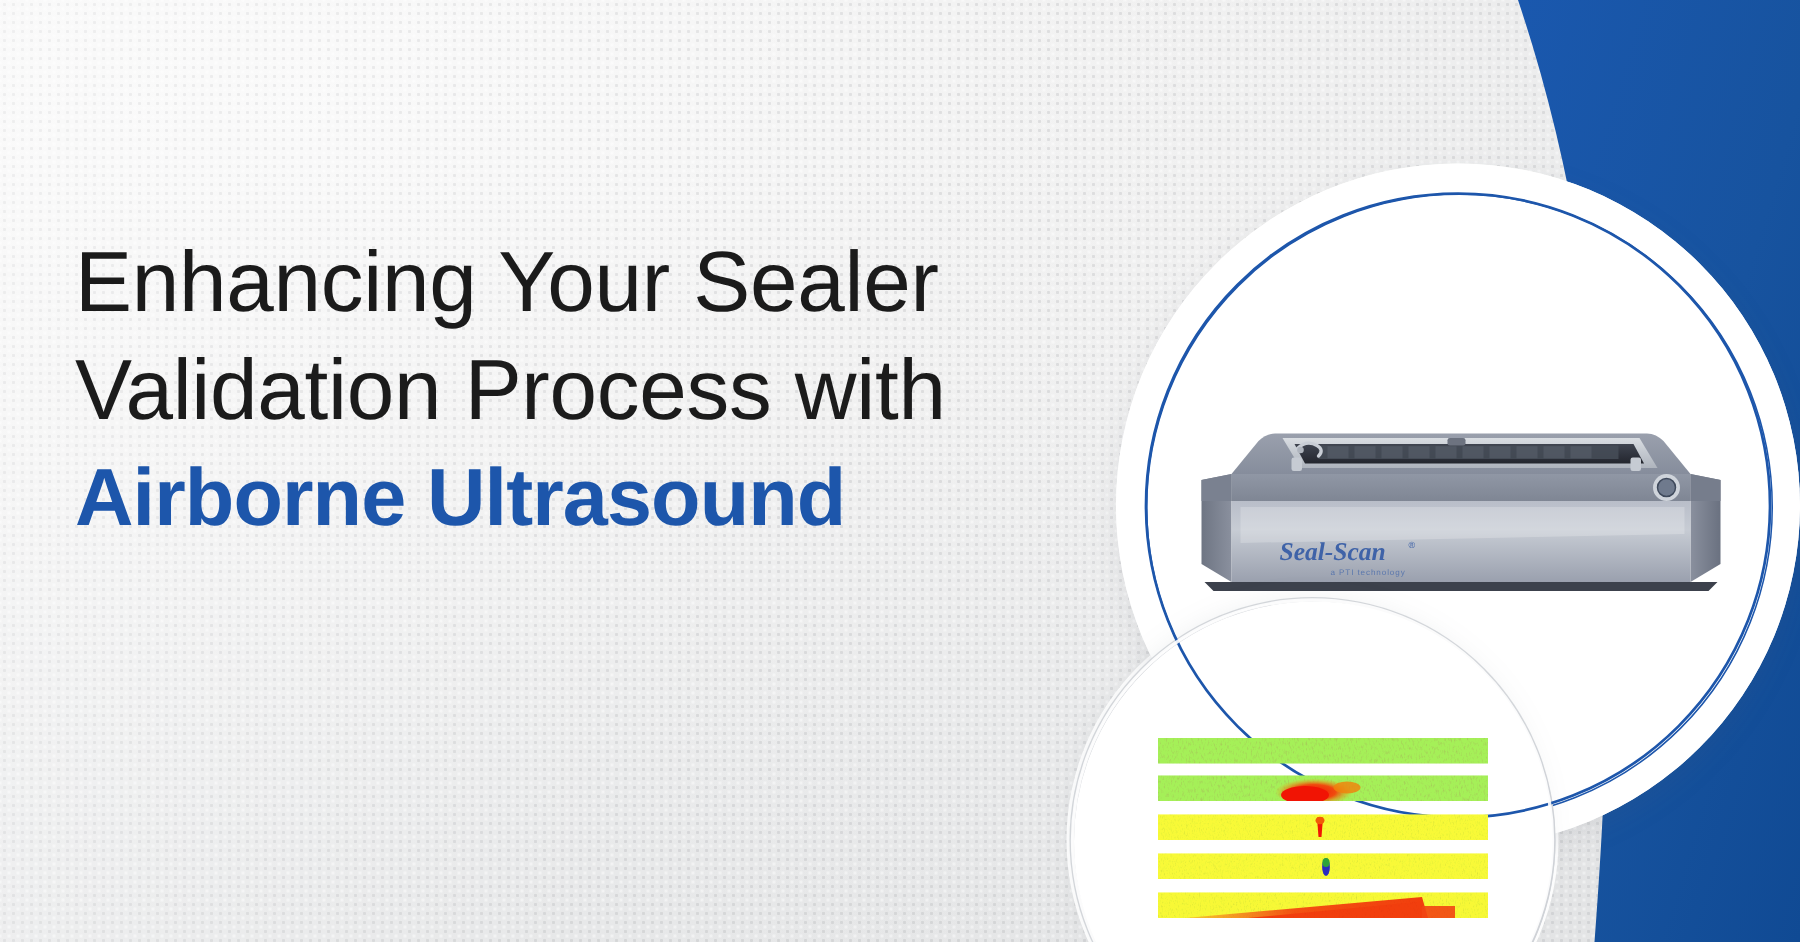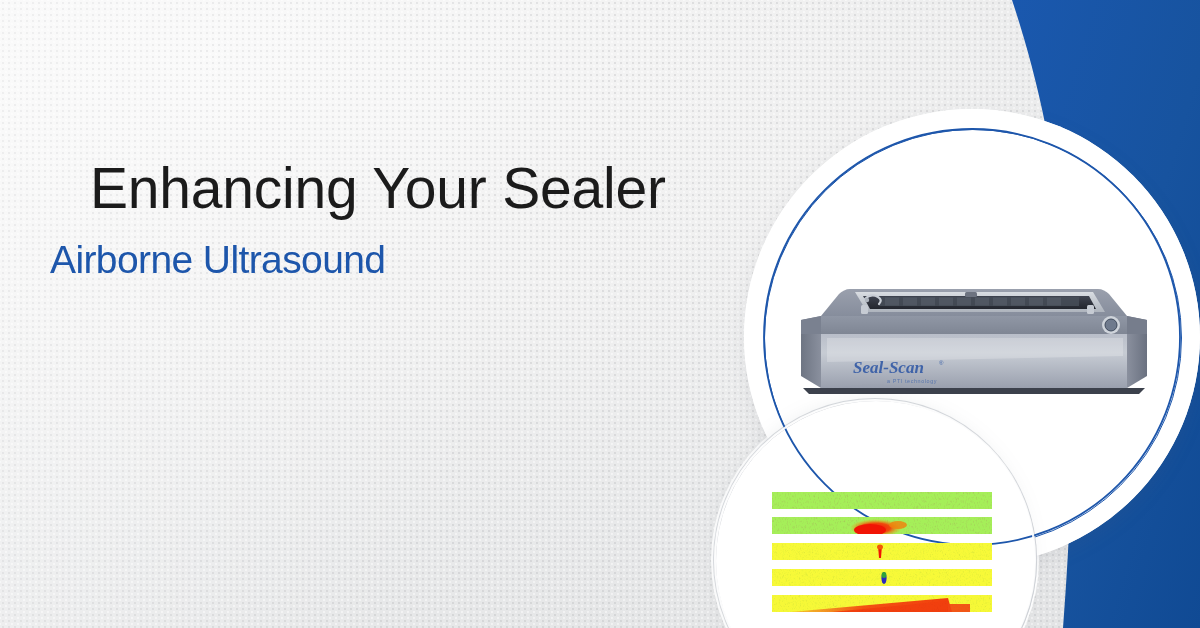--- a/index.html
+++ b/index.html
@@ -50,27 +50,26 @@
     font-family:"Liberation Sans Narrow","Liberation Sans", sans-serif;
     font-stretch:condensed;
     font-size:57px;
     line-height:72px;
     letter-spacing:-0.2px;
     white-space:nowrap;
   }
   .hl-dark{
     color:#1b1b1b;
     font-weight:400;
-    margin-left:40px;
   }
   .hl-blue{
     color:#1d56ab;
-    font-weight:400;
+    font-weight:700;
     letter-spacing:-0.6px;
-    font-size:39px;
+    font-size:54px;
   }
 
   
   .circle-big{
     position:absolute;
     left:753px;top:118px;
     width:438px;height:438px;
     border-radius:50%;
     background:#ffffff;
     box-shadow:0 0 0 9px #ffffff, 0 6px 26px rgba(90,96,110,.20);
@@ -152,20 +151,21 @@
     <circle cx="875" cy="560" r="164" fill="#ffffff"></circle>
   </svg>
 
   <svg class="blue-wave" viewBox="0 0 1200 628" preserveAspectRatio="none" aria-hidden="true" style="z-index:9;">
     <circle cx="972" cy="337" r="208" fill="none" stroke="#1d56ab" stroke-width="1.8"></circle>
     <circle cx="875" cy="560" r="160" fill="none" stroke="#ffffff" stroke-width="2.2" opacity=".9"></circle>
   </svg>
 
   <div class="headline">
     <span class="hl-line hl-dark">Enhancing Your Sealer</span>
+    <span class="hl-line hl-dark">Validation Process with</span>
     <span class="hl-line hl-blue">Airborne Ultrasound</span>
   </div>
 
   <div class="circle-big"></div>
   <div class="circle-big-ring"></div>
 
   <svg class="device" viewBox="0 0 362 134" aria-hidden="true">
     <defs>
       <linearGradient id="topLid" x1="0" y1="0" x2="0" y2="1">
         <stop offset="0%" stop-color="#9aa0ad"></stop>

